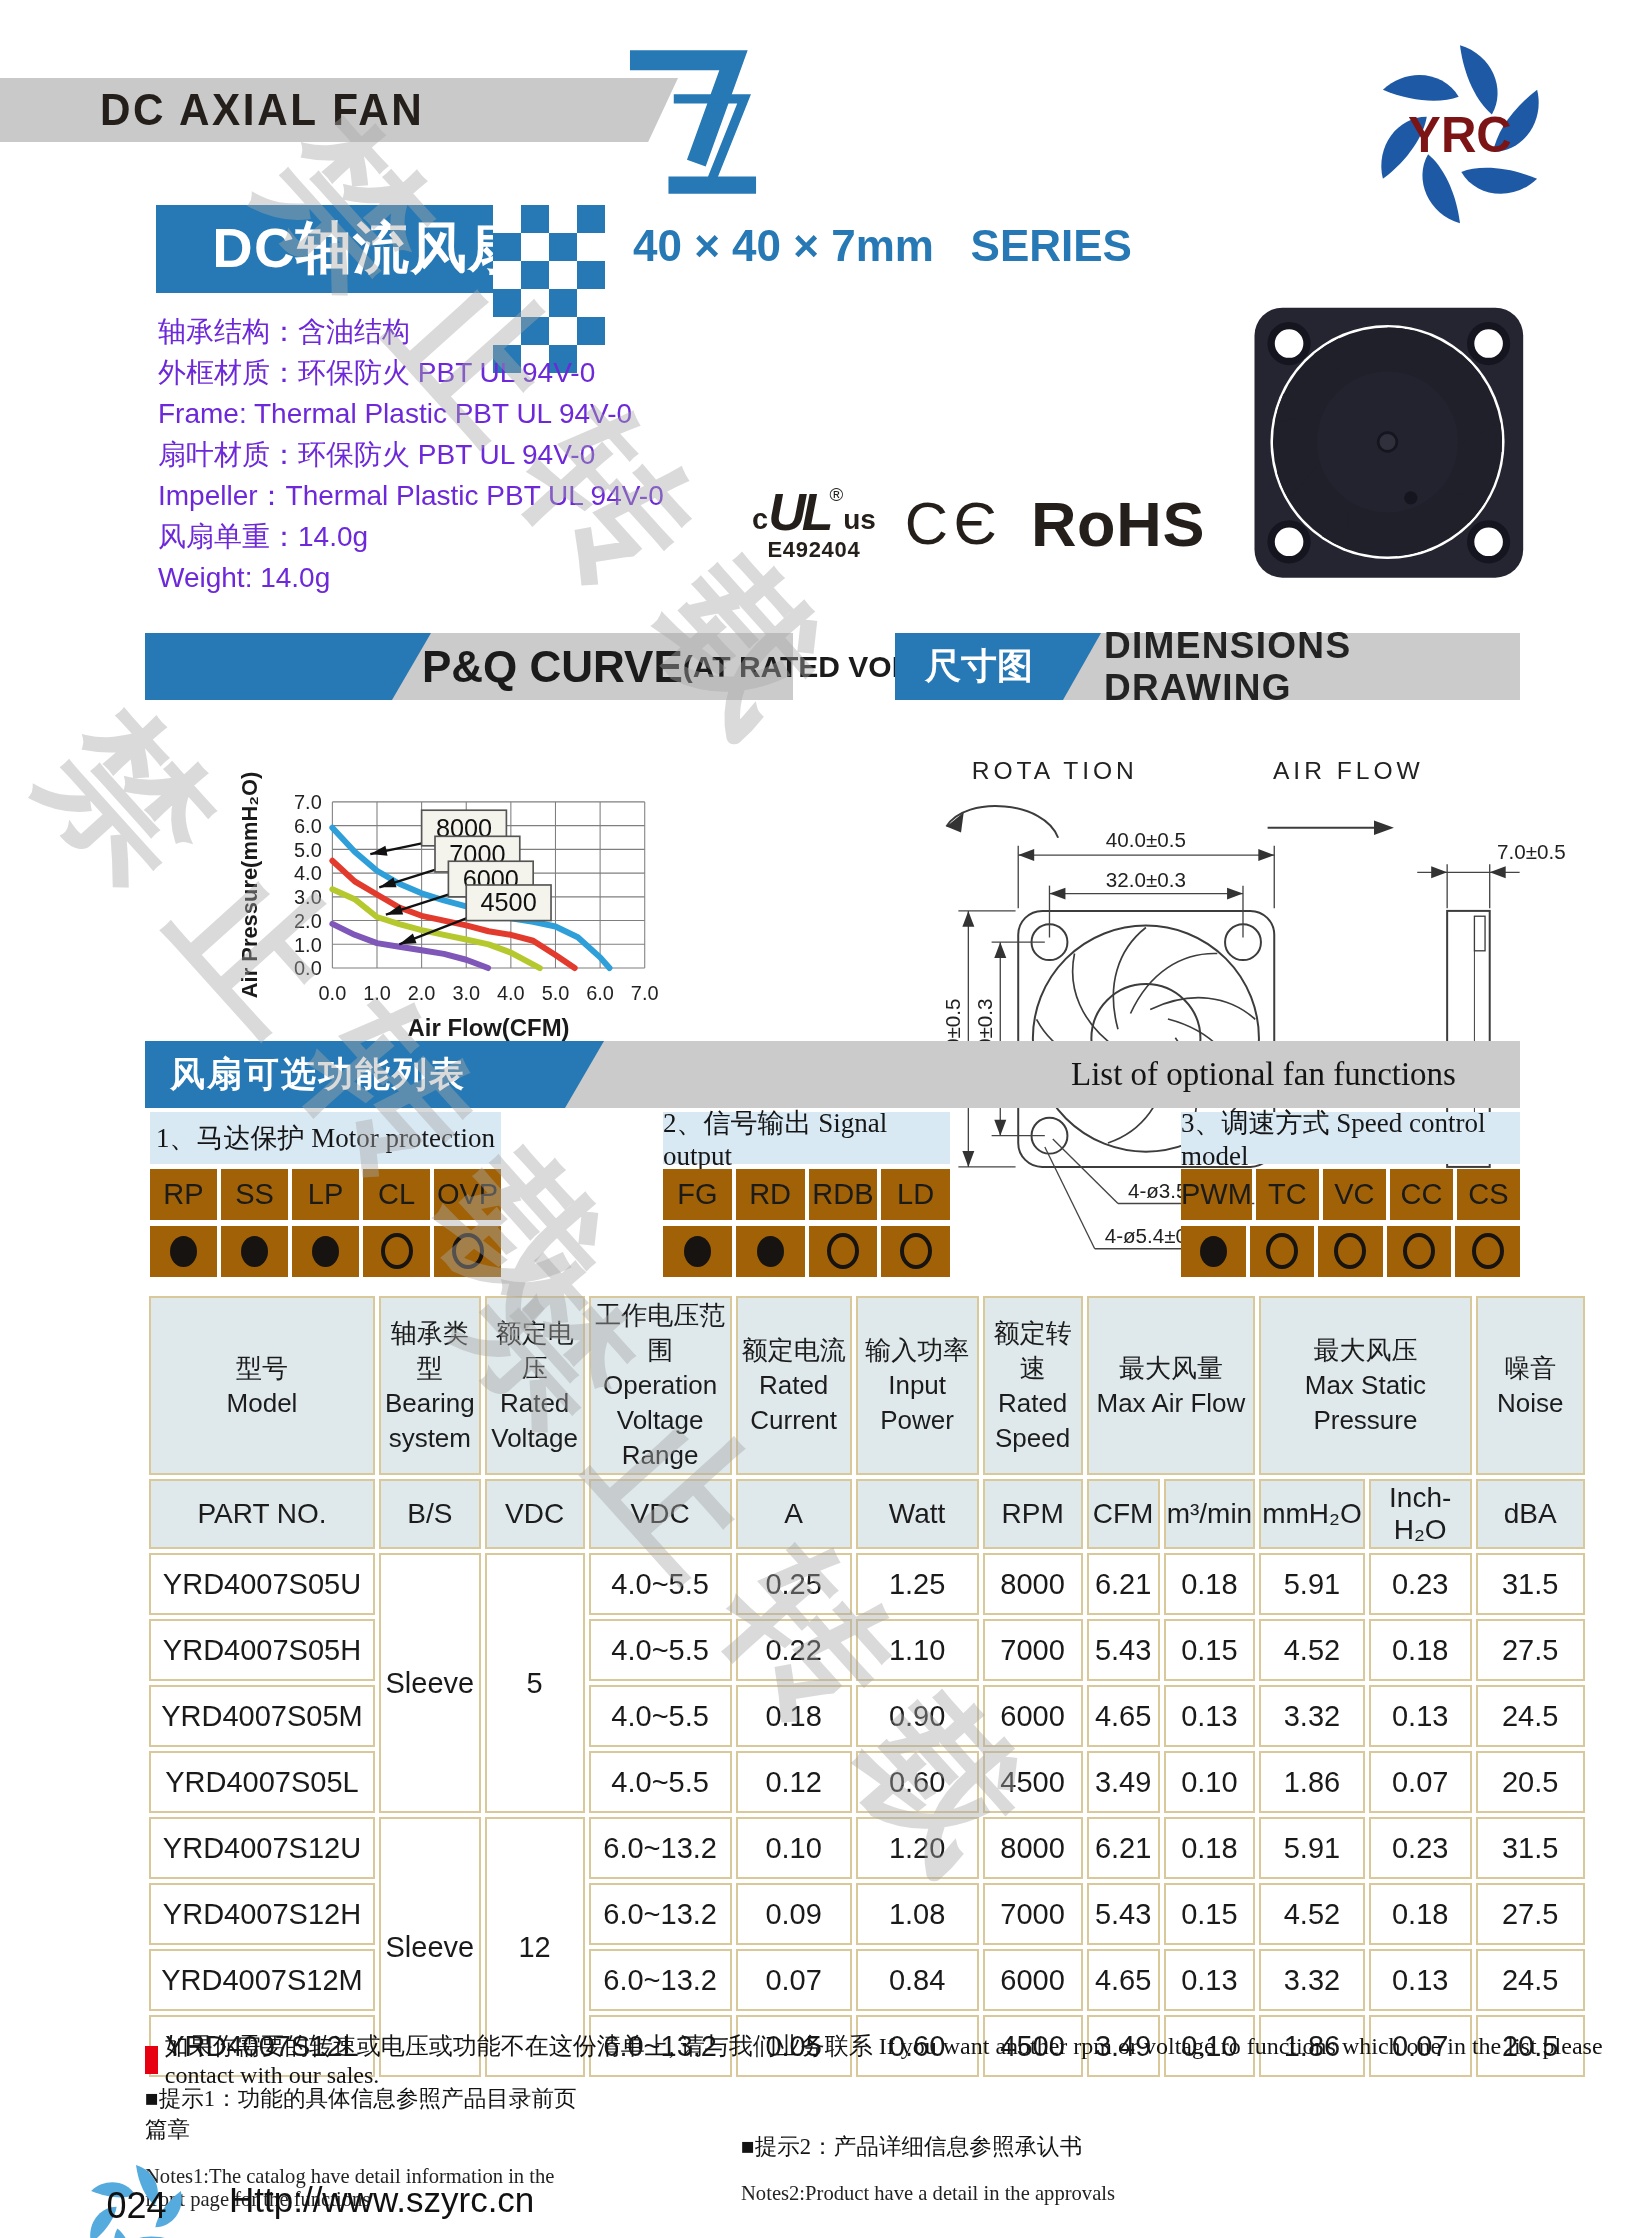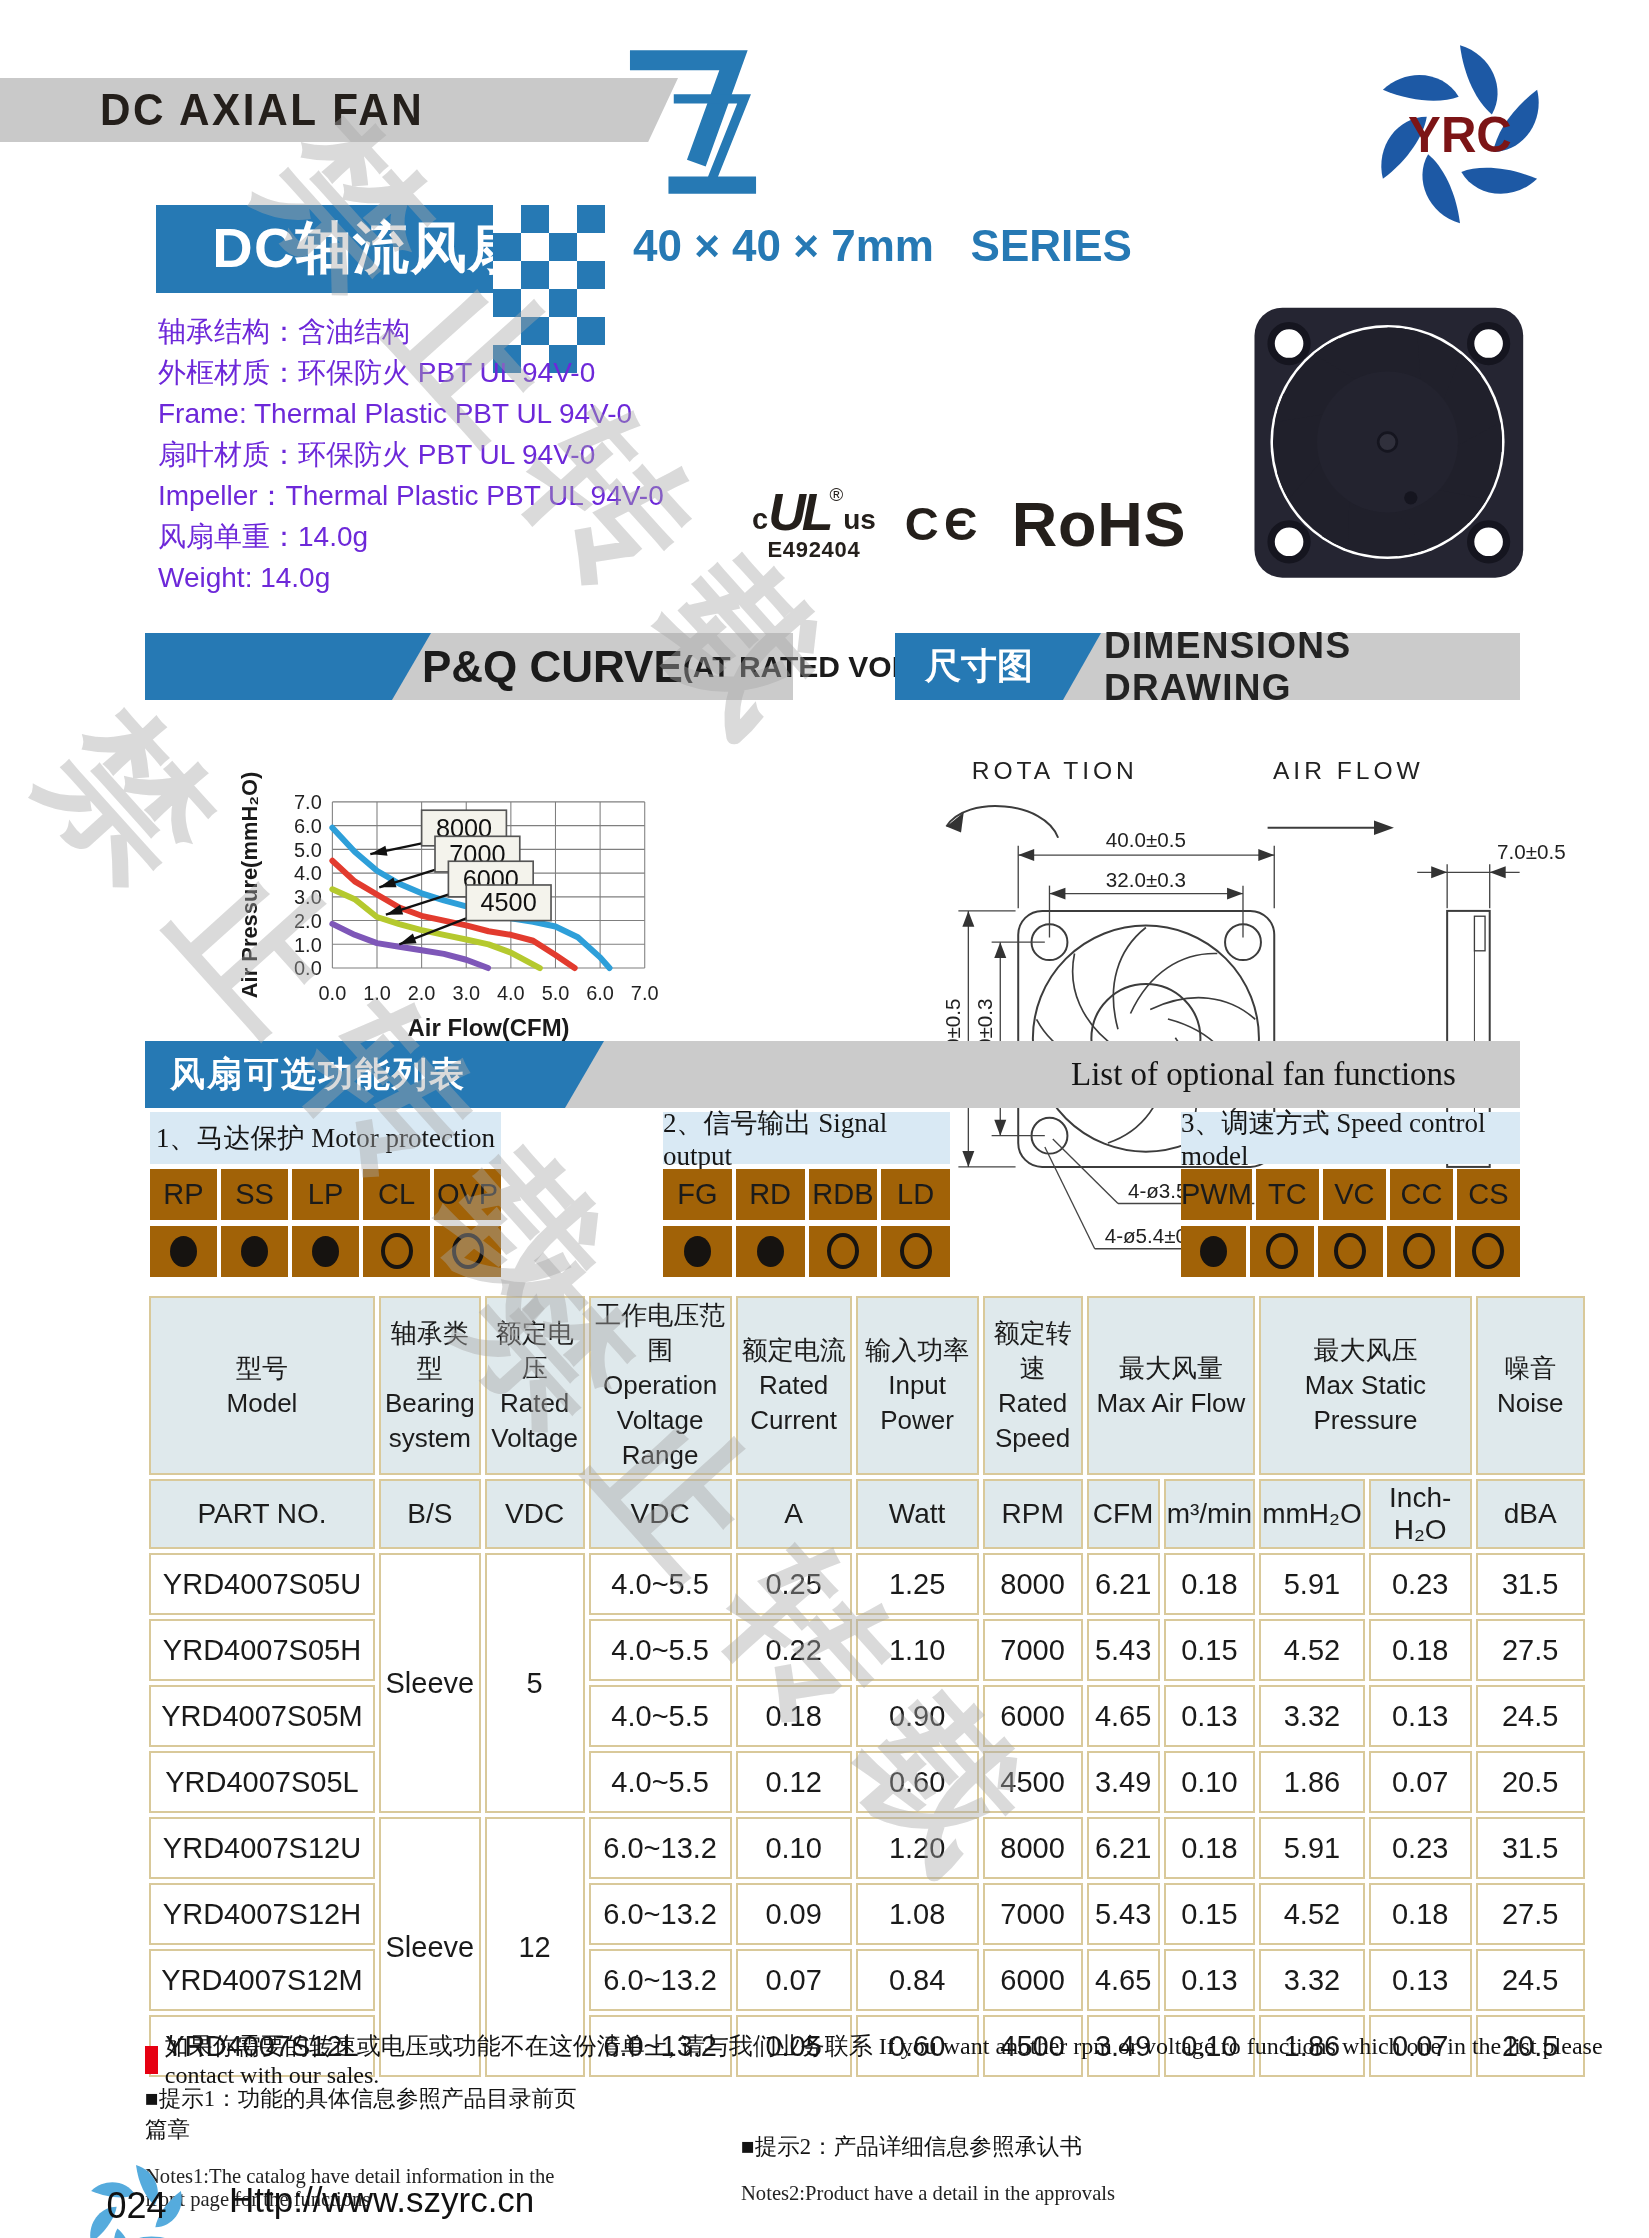--- a/index.html
+++ b/index.html
@@ -27,21 +27,21 @@
   .specs{left:158px;top:311px;font-size:28px;line-height:41px;color:#6d28d9;white-space:nowrap;}
   
   .certs{left:752px;top:486px;display:flex;align-items:center;gap:29px;color:#241f1b;}
   .ul-wrap{text-align:center;line-height:1;}
   .ul-row{display:flex;align-items:flex-end;}
   .ul-c{font-size:29px;font-weight:700;margin-bottom:4px;}
   .ul-main{font-size:52px;font-weight:700;font-style:italic;letter-spacing:-4px;}
   .ul-reg{font-size:18.6px;align-self:flex-start;}
   .ul-us{font-size:28px;font-weight:700;margin-bottom:4px;}
   .ul-code{font-size:22px;font-weight:700;margin-top:1.3px;letter-spacing:0.7px;}
-  .ce-mark{font-size:47px;font-weight:700;letter-spacing:5.3px;}
+  .ce-mark{font-size:60px;font-weight:400;letter-spacing:5.3px;}
   .rohs-mark{font-size:63px;font-weight:700;letter-spacing:0.7px;}
   
   .sec-gray{height:67px;background:#cbcbcb;}
   .sec-blue{height:67px;background:#2679b4;}
   .pq-title{left:422px;top:633px;height:67px;display:flex;align-items:center;color:#1b1b1b;}
   .pq-main{font-size:44px;font-weight:700;letter-spacing:0px;}
   .pq-sub{font-size:30px;font-weight:700;}
   .dim-zh{left:895px;top:633px;width:168px;height:67px;display:flex;align-items:center;
           justify-content:center;color:#fff;font-size:36px;font-weight:700;z-index:3;}
   .dim-en{left:1104px;top:633px;width:412px;height:67px;display:flex;align-items:center;

